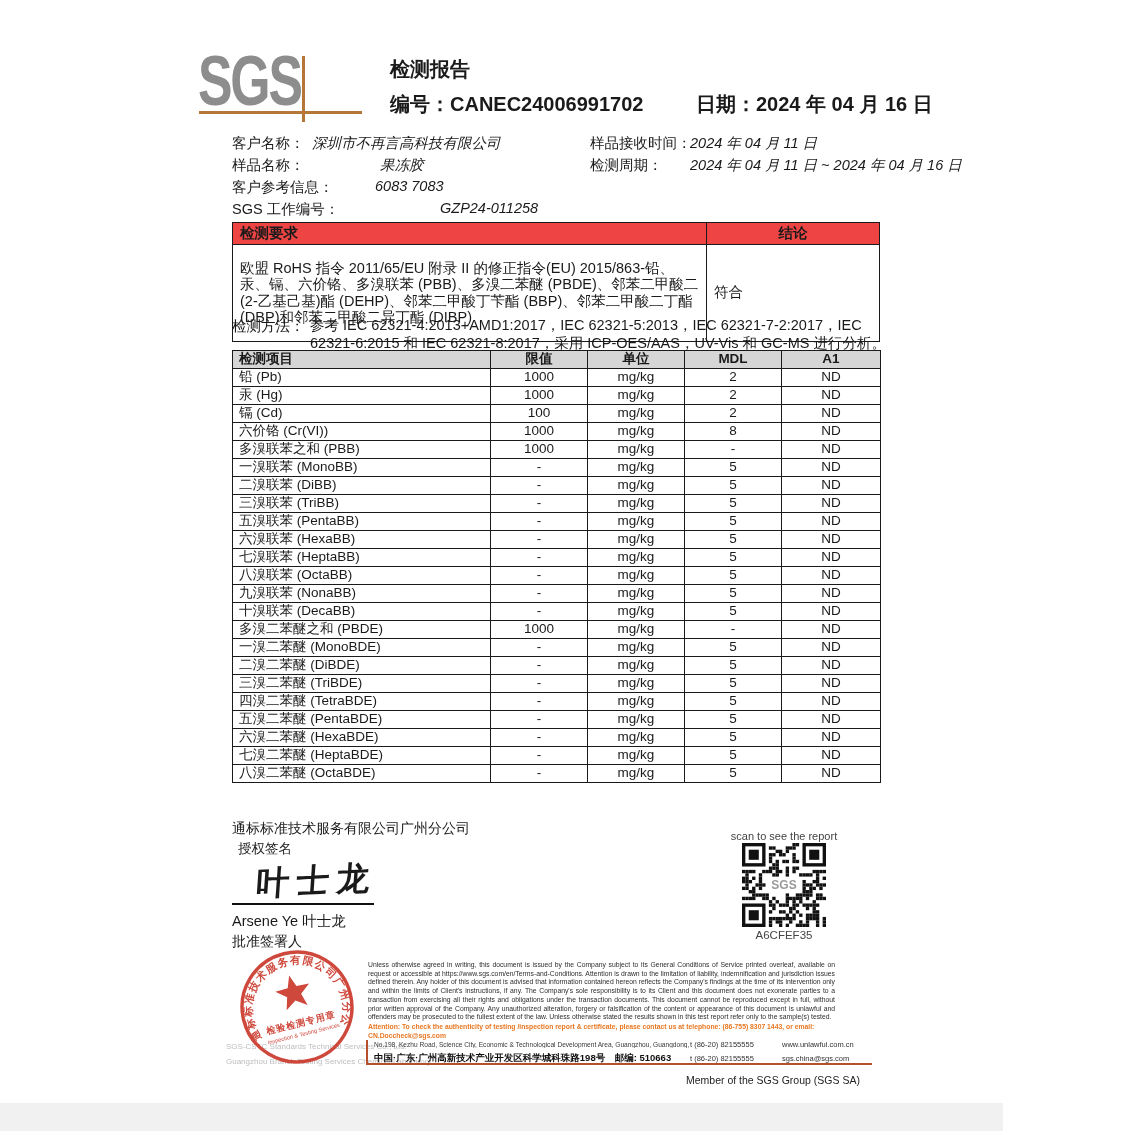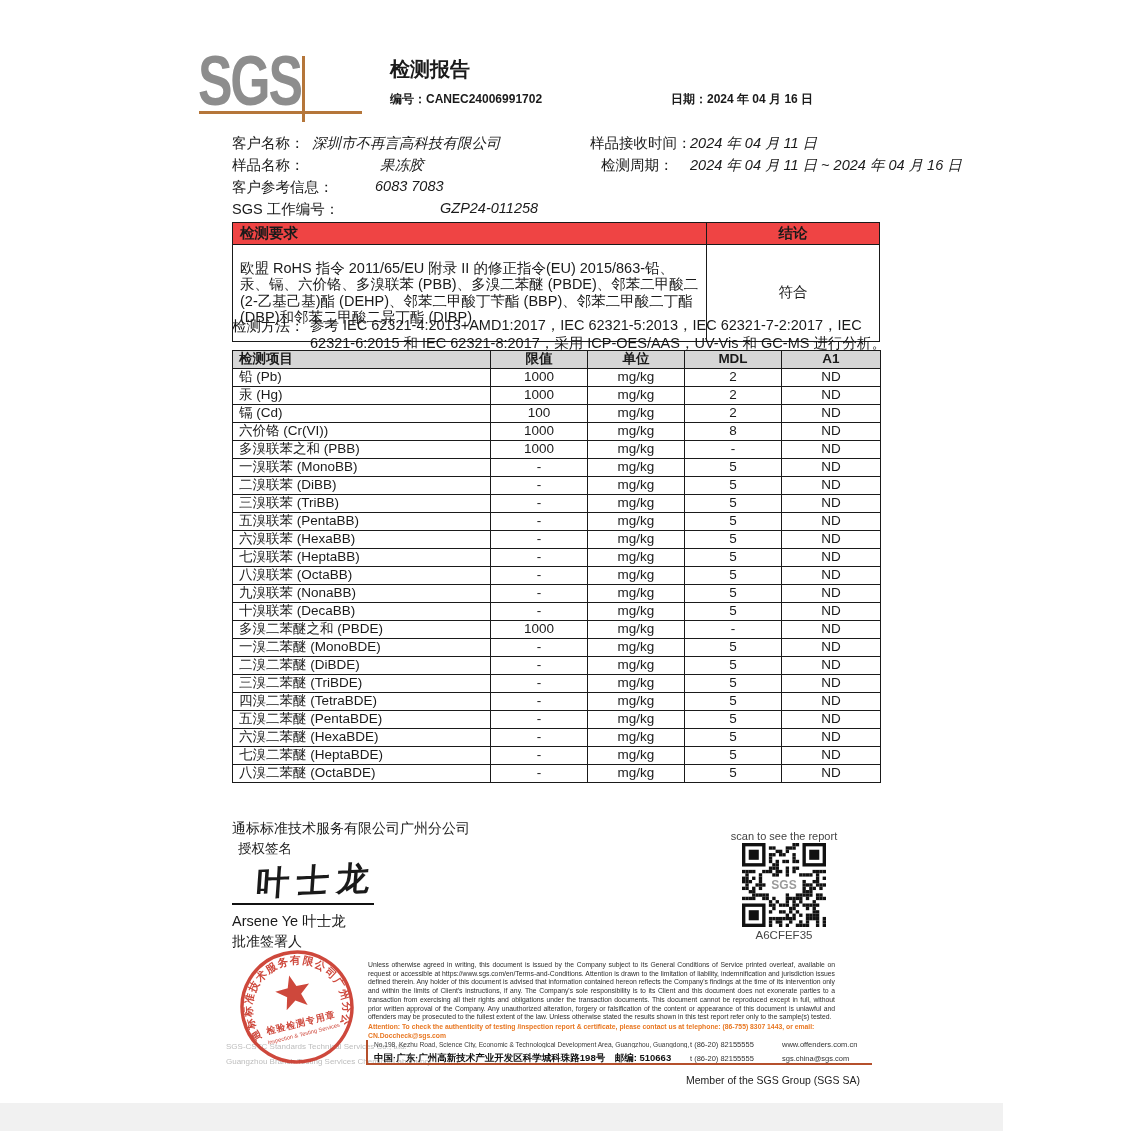--- a/index.html
+++ b/index.html
@@ -6,35 +6,35 @@
   .page{position:relative;width:1003px;height:1131px;background:#fff;overflow:hidden;
         font-family:"Liberation Sans","DejaVu Sans",sans-serif;color:#1a1a1a;}
   .abs{position:absolute;}
 
   
   .logo{font-weight:bold;font-size:70px;color:#8d8d8d;letter-spacing:-3px;
         transform:scale(0.74,1);transform-origin:left top;line-height:1;}
   .vline{width:3px;background:#b5763a;}
   .hline{height:3px;background:#b5763a;}
   .title{font-size:20px;font-weight:bold;}
-  .repline{font-size:12px;font-weight:bold;}
+  .repline{font-size:20px;font-weight:bold;}
 
   
   .lab{font-size:14.5px;}
   .val{font-size:14.5px;font-style:italic;}
 
   
   table{border-collapse:collapse;table-layout:fixed;}
   .reqtbl{width:648px;}
   .reqtbl th,.reqtbl td{border:1px solid #1a1a1a;font-size:14.5px;padding:1px 7px;vertical-align:middle;}
   .reqtbl th{background:#ef4444;height:18px;}
   .reqtbl .req-h{text-align:left;}
   .reqtbl .con-h{text-align:center;width:158px;}
   .reqtbl .req-b{line-height:16.4px;padding:15px 7px;}
-  .reqtbl .con-b{text-align:center;}
+  .reqtbl .con-b{text-align:left;}
 
   .restbl{width:648px;}
   .restbl th,.restbl td{border:1px solid #1a1a1a;font-size:13.5px;height:17px;padding:0 6px;line-height:1.05;overflow:hidden;white-space:nowrap;}
   .restbl th{background:#d6d6d6;font-weight:bold;}
   .restbl th:first-child{text-align:left;}
   .restbl th:not(:first-child),.restbl td:not(:first-child){text-align:center;}
   .restbl td:first-child{text-align:left;}
 
   .method-lab{font-size:14.5px;}
   .method-txt{font-size:14.5px;line-height:17.5px;width:578px;}
@@ -72,32 +72,32 @@
 
 <div class="page">
 
   <div class="abs logo" style="left:198px;top:46px;">SGS</div>
   <div class="abs vline" style="left:302px;top:56px;height:66px;"></div>
   <div class="abs hline" style="left:199px;top:111px;width:163px;"></div>
   <div class="abs title" style="left:390px;top:56px;">检测报告</div>
   <div class="abs repline" style="left:390px;top:91px;">
     <span>编号：</span><span>CANEC24006991702</span>
   </div>
-  <div class="abs repline" style="left:671px;top:91px;">
+  <div class="abs repline" style="left:696px;top:91px;">
     <span>日期：</span><span>2024 年 04 月 16 日</span>
   </div>
 
   <div class="abs lab" style="left:232px;top:134px;">客户名称：</div>
   <div class="abs val" style="left:312px;top:134px;">深圳市不再言高科技有限公司</div>
   <div class="abs lab" style="left:590px;top:134px;">样品接收时间：</div>
   <div class="abs val" style="left:690px;top:134px;">2024 年 04 月 11 日</div>
 
   <div class="abs lab" style="left:232px;top:156px;">样品名称：</div>
   <div class="abs val" style="left:380px;top:156px;">果冻胶</div>
-  <div class="abs lab" style="left:590px;top:156px;margin-left:11px;">检测周期：</div>
+  <div class="abs lab" style="left:590px;top:156px;">检测周期：</div>
   <div class="abs val" style="left:690px;top:156px;">2024 年 04 月 11 日 ~ 2024 年 04 月 16 日</div>
 
   <div class="abs lab" style="left:232px;top:178px;">客户参考信息：</div>
   <div class="abs val" style="left:375px;top:178px;">6083 7083</div>
 
   <div class="abs lab" style="left:232px;top:200px;">SGS 工作编号：</div>
   <div class="abs val" style="left:440px;top:200px;">GZP24-011258</div>
 
   <table class="abs reqtbl" style="left:232px;top:222px;">
     <tbody>
@@ -523,21 +523,21 @@
 
   <div class="abs" style="left:368px;top:961px;">
     <div class="legal">Unless otherwise agreed in writing, this document is issued by the Company subject to its General Conditions of Service printed overleaf, available on request or accessible at https://www.sgs.com/en/Terms-and-Conditions. Attention is drawn to the limitation of liability, indemnification and jurisdiction issues defined therein. Any holder of this document is advised that information contained hereon reflects the Company's findings at the time of its intervention only and within the limits of Client's instructions, if any. The Company's sole responsibility is to its Client and this document does not exonerate parties to a transaction from exercising all their rights and obligations under the transaction documents. This document cannot be reproduced except in full, without prior written approval of the Company. Any unauthorized alteration, forgery or falsification of the content or appearance of this document is unlawful and offenders may be prosecuted to the fullest extent of the law. Unless otherwise stated the results shown in this test report refer only to the sample(s) tested.</div>
     <div class="attention">Attention: To check the authenticity of testing /inspection report &amp; certificate, please contact us at telephone: (86-755) 8307 1443, or email: CN.Doccheck@sgs.com</div>
   </div>
 
   <div class="abs addr" style="left:366px;top:1040px;">
     <div class="addr-row">
       <span class="addr-en">No.198, Kezhu Road, Science City, Economic &amp; Technological Development Area, Guangzhou, Guangdong, China 510663</span>
       <span class="addr-tel">t (86-20) 82155555</span>
-      <span class="addr-net">www.offenders.com.cn</span>
+      <span class="addr-net">www.unlawful.com.cn</span>
     </div>
     <div class="addr-row">
       <span class="addr-cn">中国·广东·广州高新技术产业开发区科学城科珠路198号　邮编: 510663</span>
       <span class="addr-tel">t (86-20) 82155555</span>
       <span class="addr-net">sgs.china@sgs.com</span>
     </div>
   </div>
   <div class="abs orangeline" style="left:366px;top:1063px;width:506px;"></div>
   <div class="abs member" style="left:686px;top:1074px;">Member of the SGS Group (SGS SA)</div>
 

